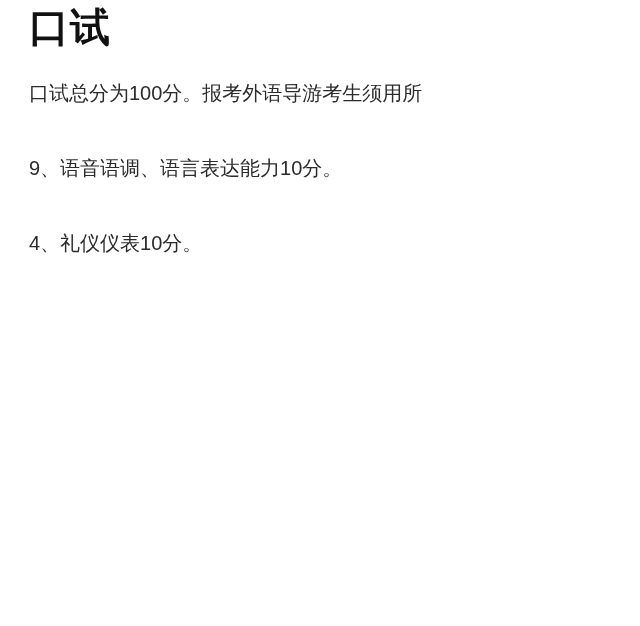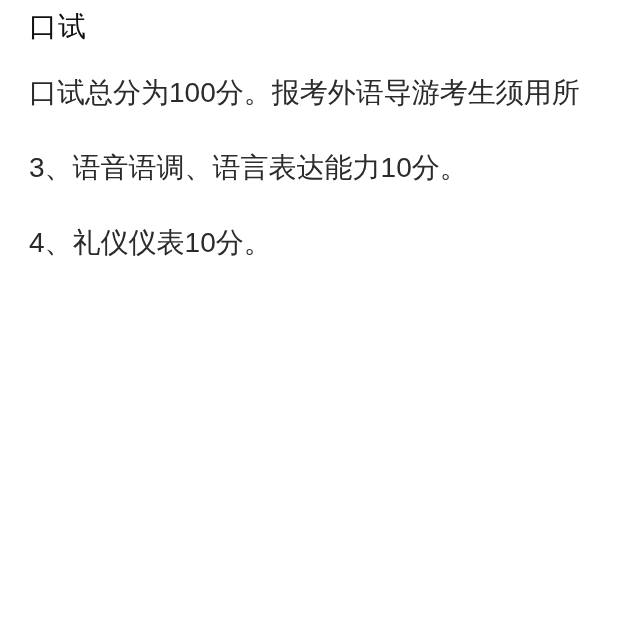--- a/index.html
+++ b/index.html
@@ -15,29 +15,29 @@
     }
     .page {
       box-sizing: border-box;
       width: 640px;
       height: 626px;
       padding: 4px 24px 0 29px;
       background: var(--bg-color, #ffffff);
     }
     .title {
       margin: 0 0 17px 0;
-      font-size: 28px;
+      font-size: 40px;
       line-height: 46px;
-      font-weight: 400;
+      font-weight: 700;
       color: var(--title-color, #111111);
       letter-spacing: 1px;
     }
     .para {
       margin: 0 0 23px 0;
-      font-size: 28px;
+      font-size: 20px;
       line-height: 52px;
       font-weight: 400;
       color: var(--text-color, #2b2b2b);
     }
     .para:last-child {
       margin-bottom: 4px;
     }
     .line {
       display: block;
       white-space: nowrap;
@@ -52,20 +52,20 @@
 
   <p class="para">
     <span class="line">口试总分为100分。报考外语导游考生须用所</span>
   </p>
 
   <p class="para">
   </p>
 
 
   <p class="para">
-    <span class="line">3、语音语调、语言表达能力10分。</span>
+    <span class="line">9、语音语调、语言表达能力10分。</span>
   </p>
 
   <p class="para">
     <span class="line">4、礼仪仪表10分。</span>
   </p>
 
 </div>
 
 </body></html>

